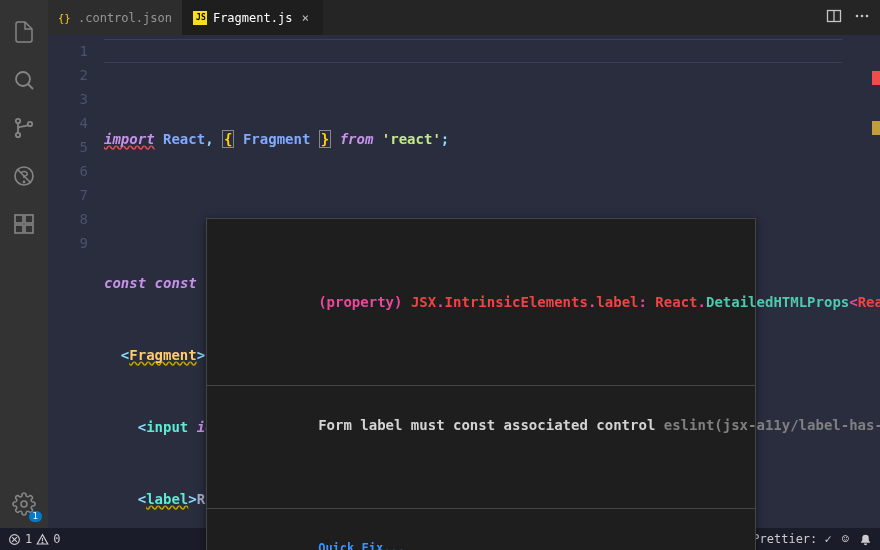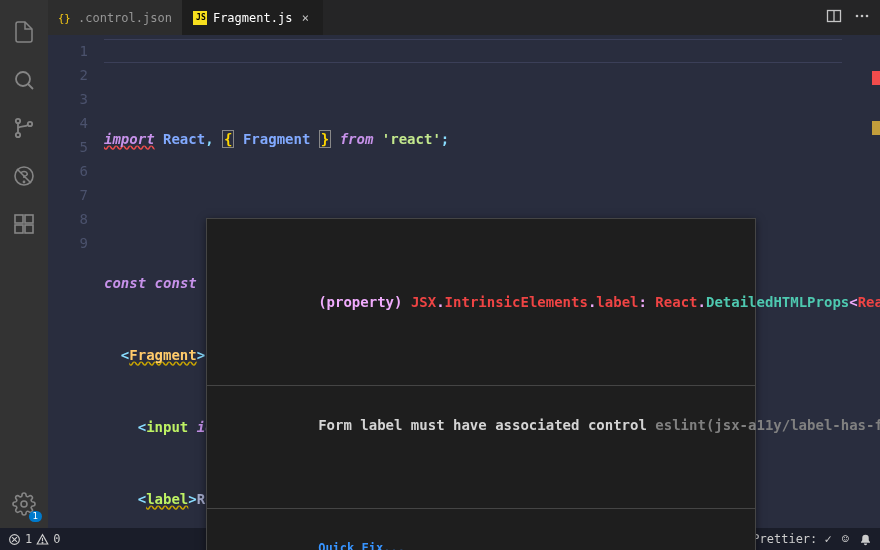--- a/index.html
+++ b/index.html
@@ -121,21 +121,21 @@
   
   .kw { color: #c792ea; font-style: italic; }
   .def { color: #82aaff; }
   .id { color: #ffcb6b; }
   .eq { color: #89ddff; }
   .arrow { color: #c792ea; }
   .pn { color: #89ddff; }
   .br { color: #ffd700; }
   .str { color: #c3e88d; }
   .tagbr { color: #89ddff; }
-  .tag { color: #bef264; }
+  .tag { color: #5eead4; }
   .attr { color: #c792ea; font-style: italic; }
   .txt { color: #a6accd; }
   .err { text-decoration: underline wavy #f14c4c; text-decoration-skip-ink: none; }
   .warn { text-decoration: underline wavy #cca700; text-decoration-skip-ink: none; }
   .boxchar { border: 1px solid #888; padding: 0 1px; }
   
   .hover {
     position: absolute;
     left: 102px; top: 183px;
     width: 550px;
@@ -145,21 +145,21 @@
     font-size: 14px;
     line-height: 22px;
     z-index: 10;
   }
   .hover .sec { padding: 6px 10px; }
   .hover .sep { border-top: 1px solid #454545; }
   .hover .actions { padding: 5px 10px 7px; }
   .hover .actions a { color: #3794ff; font-size: 12px; margin-right: 16px; text-decoration:none; cursor:pointer;}
   .h-type { color: #4ec9b0; }
   .h-id { color: #ef4444; }
-  .h-pn { color: #f0abfc; }
+  .h-pn { color: #ec4899; }
   .h-muted { color: #808080; }
   
   .status {
     height: 22px;
     background: #1a1d29;
     color: #cccccc;
     display: flex;
     align-items: center;
     font-size: 12px;
     padding: 0 8px;
@@ -279,21 +279,21 @@
         <div class="row">  <span class="tagbr">&lt;/</span></div>
         
         
 
         
         <div class="hover">
           <div class="sec">
             <span class="h-pn">(property) </span><span class="h-id">JSX</span><span class="h-pn">.</span><span class="h-id">IntrinsicElements</span><span class="h-pn">.</span><span class="h-id">label</span><span class="h-pn">: </span><span class="h-id">React</span><span class="h-pn">.</span><span class="h-type">DetailedHTMLProps</span><span class="h-pn">&lt;</span><span class="h-id">React</span>
           </div>
           <div class="sec sep">
-            <span>Form label must have associated control </span><span class="h-muted">eslint(jsx-a11y/label-has-for)</span>
+            <span>Form label must const associated control </span><span class="h-muted">eslint(jsx-a11y/label-has-for)</span>
           </div>
           <div class="actions sep">
             <a>Quick Fix...</a>
             
           </div>
         </div>
       </div>
       <div class="mini-strip">
         <div class="m-err"></div>
         <div class="m-warn"></div>

